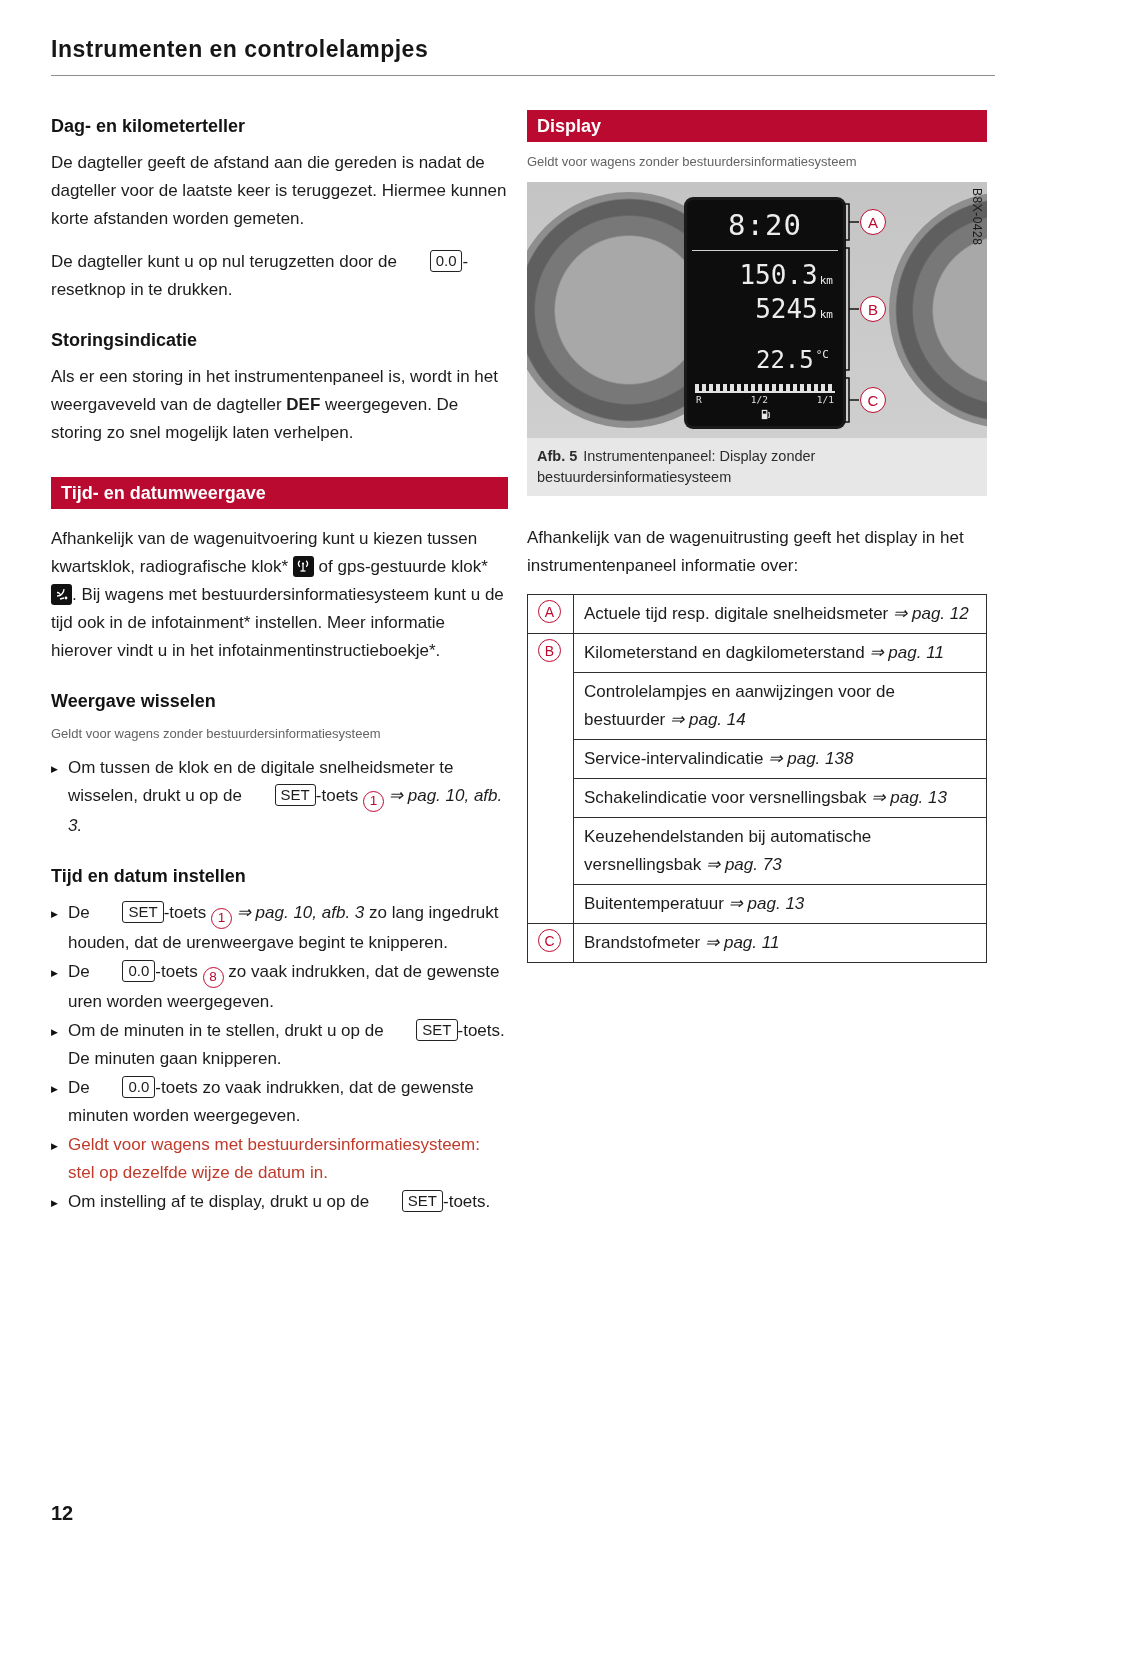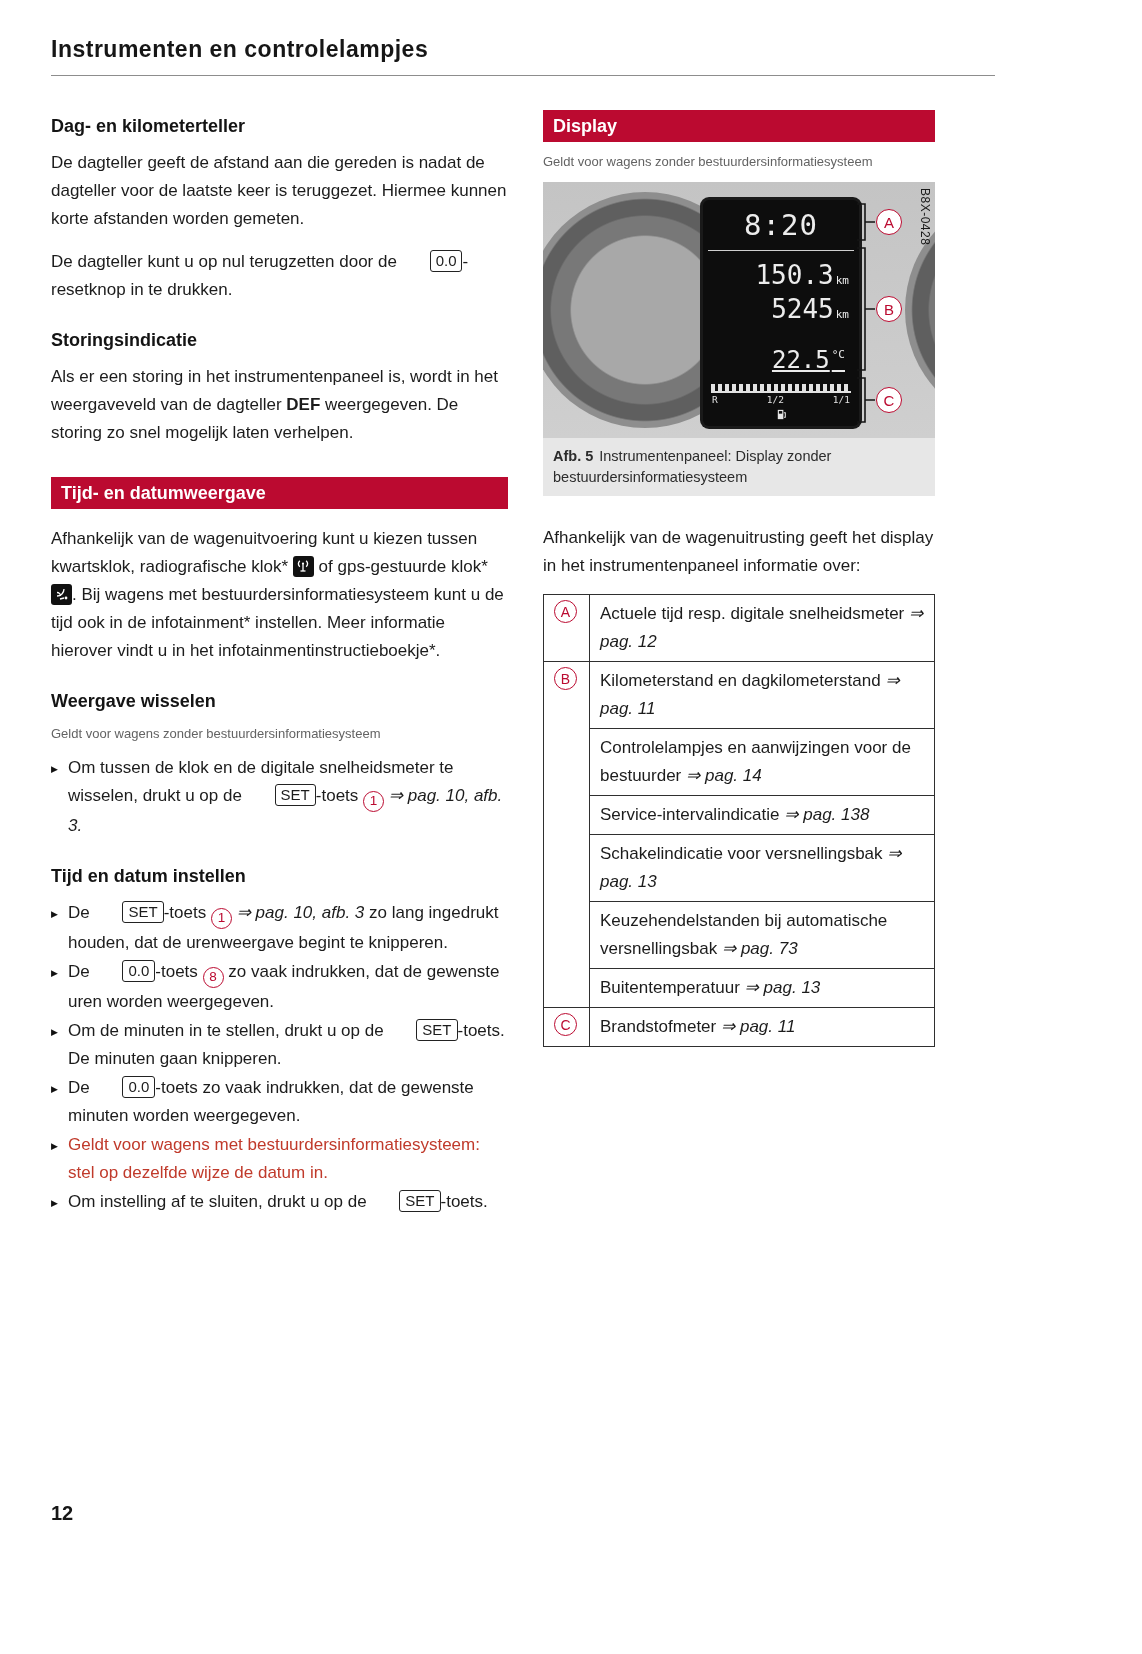--- a/index.html
+++ b/index.html
@@ -11,23 +11,23 @@
   }
   *{margin:0;padding:0;box-sizing:border-box;}
   html,body{background:#ffffff;}
   body{
     width:1142px;height:1654px;position:relative;overflow:hidden;
     font-family:"Liberation Sans",sans-serif;color:#1c1c1c;
   }
   .page{padding:36px 147px 0 51px;}
   .header-title{font-size:23px;font-weight:bold;letter-spacing:.5px;color:#161616;}
   .header-rule{border-bottom:1.5px solid var(--rule);margin-top:12px;}
-  .columns{display:flex;gap:35px;margin-top:34px;}
+  .columns{display:flex;gap:19px;margin-top:34px;}
   .col-left{width:457px;}
-  .col-right{width:392px;}
+  .col-right{width:460px;}
 
   p,.bullet,.td-txt{font-size:17px;line-height:28px;color:#1c1c1c;}
   p{margin-bottom:15px;}
   .h{font-size:18px;font-weight:bold;margin:26px 0 12px;color:#141414;}
   .h.first{margin-top:6px;}
   .bold{font-weight:bold;}
   .ref{font-style:italic;}
 
   .banner{
     background:var(--accent);color:#fff;font-weight:bold;font-size:18px;
@@ -69,21 +69,21 @@
   .lcd{
     position:absolute;left:160px;top:18px;width:156px;height:226px;
     background:#0d0d0d;border-radius:6px;z-index:2;
     font-family:"DejaVu Sans Mono",monospace;color:#ececec;
     box-shadow:0 0 0 3px #1a1a1a;
   }
   .lcd-time{position:absolute;top:8px;left:0;right:0;text-align:center;font-size:29px;letter-spacing:1px;}
   .lcd-sep{position:absolute;top:50px;left:5px;right:5px;border-top:1.5px solid #cfcfcf;}
   .lcd-trip{position:absolute;top:60px;right:10px;font-size:26px;}
   .lcd-odo{position:absolute;top:94px;right:10px;font-size:26px;}
-  .lcd-temp{position:absolute;top:146px;right:14px;font-size:24px;text-decoration:underline;}
+  .lcd-temp{position:absolute;top:146px;right:14px;font-size:24px;}
   .unit{font-size:11px;margin-left:2px;}
   .sup{vertical-align:10px;}
   .lcd-fuel{position:absolute;left:8px;right:8px;top:184px;}
   .fuel-bar{height:9px;background:repeating-linear-gradient(90deg,#e2e2e2 0 4px,#0d0d0d 4px 7px);border-bottom:2px solid #e2e2e2;}
   .fuel-scale{display:flex;justify-content:space-between;font-size:9.5px;color:#e0e0e0;padding:1px 1px 0;}
   .fuel-pump{text-align:center;margin-top:1px;}
   .brackets{position:absolute;left:0;top:0;z-index:2;}
   .fig-label{
     position:absolute;width:26px;height:26px;border-radius:50%;
     border:1.8px solid var(--accent);color:var(--accent);background:#fff;
@@ -161,21 +161,21 @@
       </ul>
 
       <div class="h">Tijd en datum instellen</div>
 
       <ul class="bullets">
         <li class="bullet"><span>De </span><span class="key">SET</span><span>-toets </span><span class="cnum">1</span><span class="ref"> ⇒ pag. 10, afb. 3</span><span> zo lang ingedrukt houden, dat de urenweergave begint te knipperen.</span></li>
         <li class="bullet"><span>De </span><span class="key">0.0</span><span>-toets </span><span class="cnum">8</span><span> zo vaak indrukken, dat de gewenste uren worden weergegeven.</span></li>
         <li class="bullet"><span>Om de minuten in te stellen, drukt u op de </span><span class="key">SET</span><span>-toets. De minuten gaan knipperen.</span></li>
         <li class="bullet"><span>De </span><span class="key">0.0</span><span>-toets zo vaak indrukken, dat de gewenste minuten worden weergegeven.</span></li>
         <li class="bullet"><span class="redtext">Geldt voor wagens met bestuurdersinformatiesysteem: stel op dezelfde wijze de datum in.</span></li>
-        <li class="bullet"><span>Om instelling af te sluiten, drukt u op de </span><span class="key">SET</span><span>-toets.</span></li>
+        <li class="bullet"><span>Om instelling af te display, drukt u op de </span><span class="key">SET</span><span>-toets.</span></li>
       </ul>
 
     </div>
 
     <div class="col-right">
 
       <div class="banner">Display</div>
 
       <div class="note">Geldt voor wagens zonder bestuurdersinformatiesysteem</div>
 

